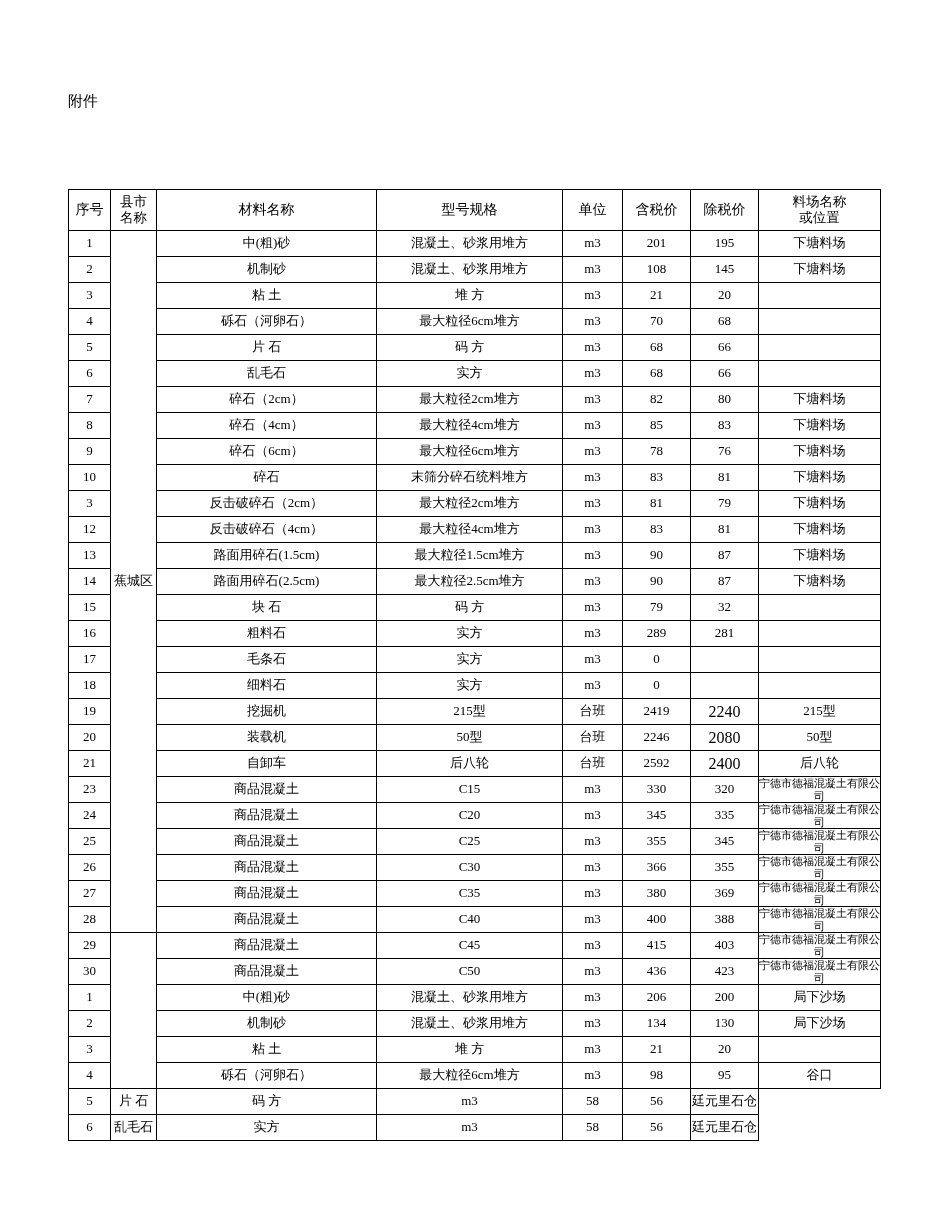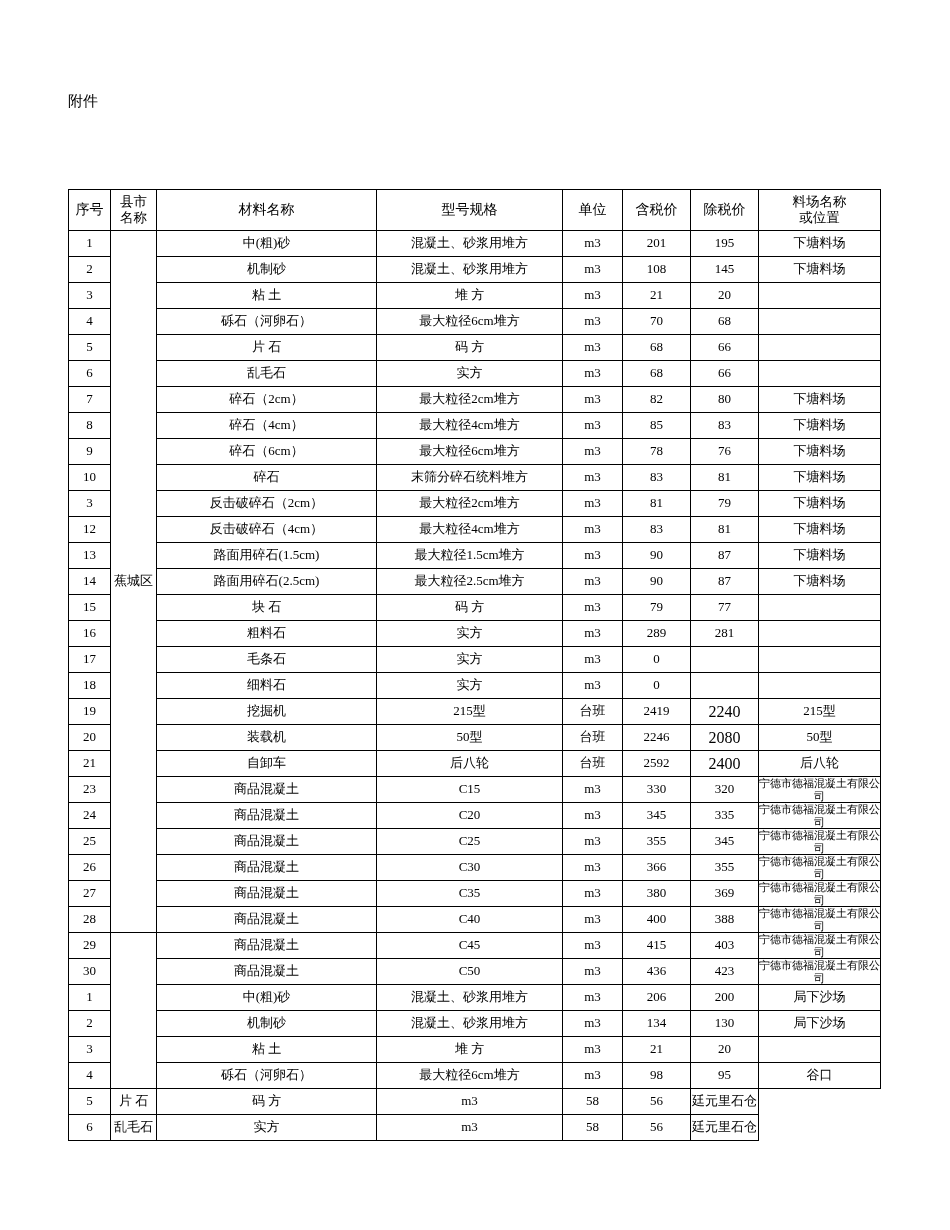--- a/index.html
+++ b/index.html
@@ -263,21 +263,21 @@
           <td>90</td>
           <td>87</td>
           <td>下塘料场</td>
         </tr>
         <tr>
           <td>15</td>
           <td>块 石</td>
           <td>码 方</td>
           <td>m3</td>
           <td>79</td>
-          <td>77</td>
+          <td>32</td>
           <td></td>
         </tr>
         <tr>
           <td>16</td>
           <td>粗料石</td>
           <td>实方</td>
           <td>m3</td>
           <td>289</td>
           <td>281</td>
           <td></td>

